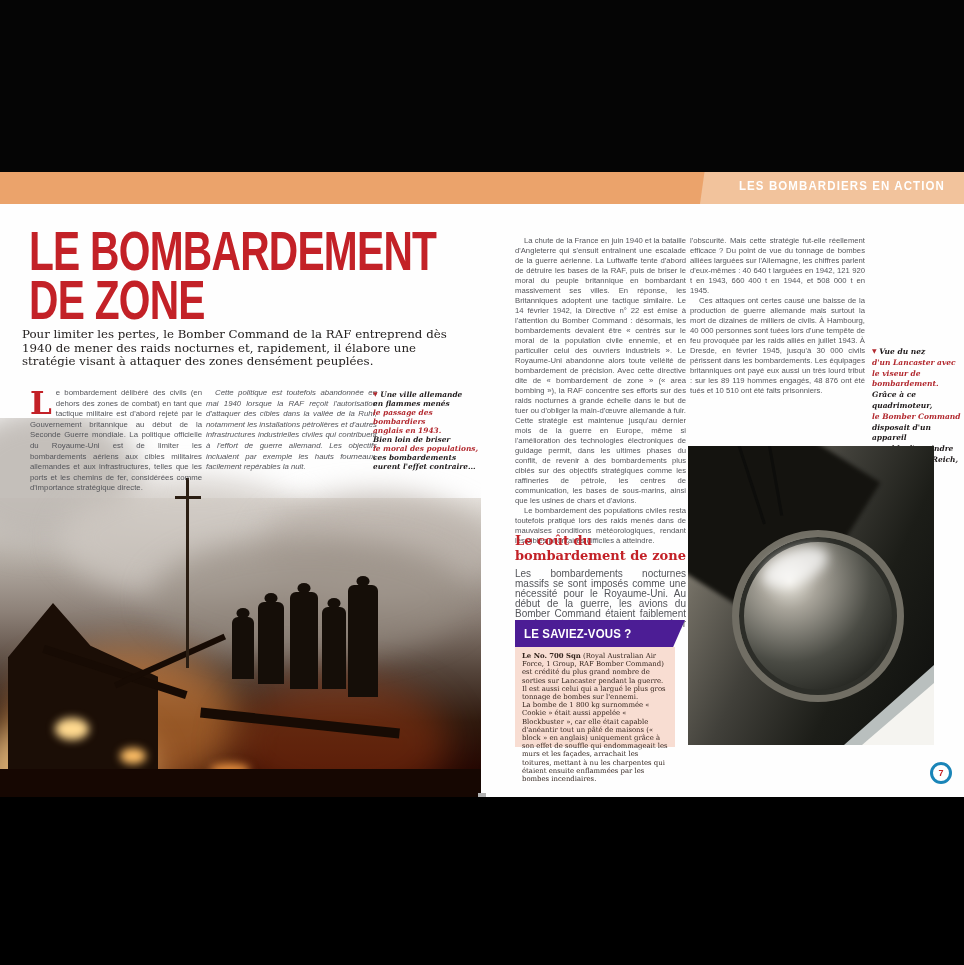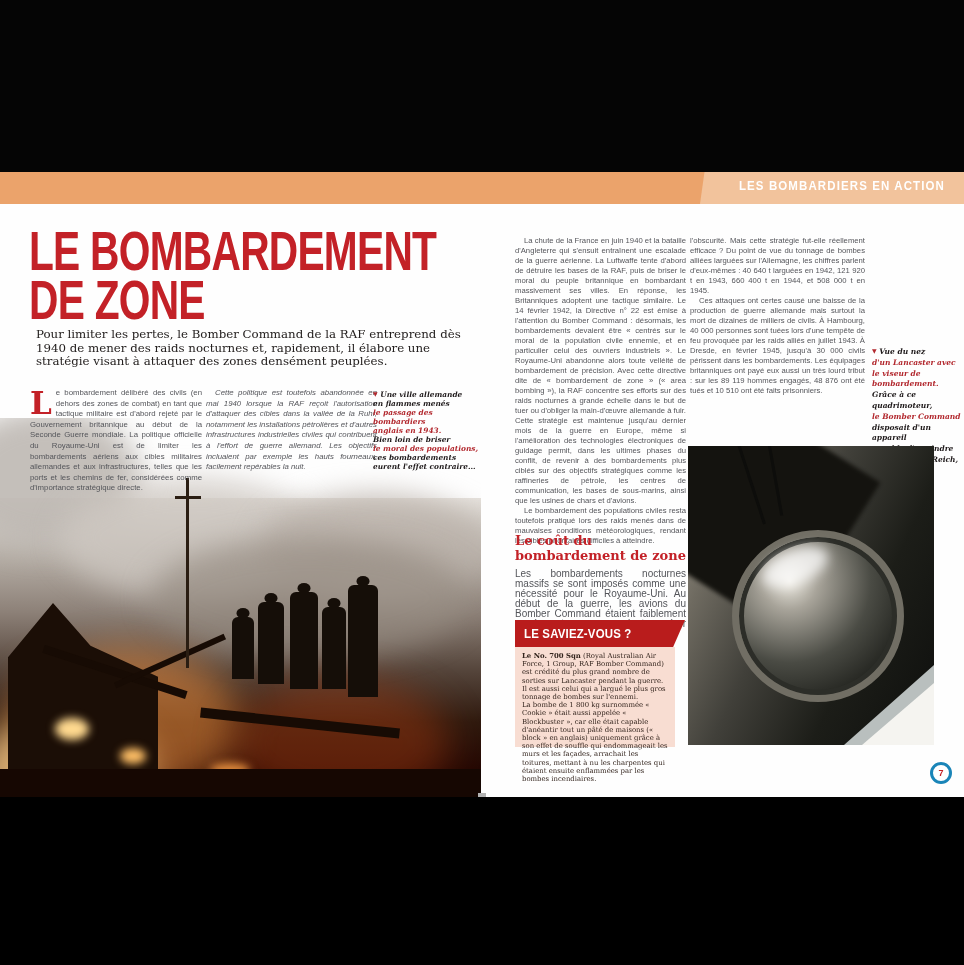--- a/index.html
+++ b/index.html
@@ -27,21 +27,21 @@
 
   
   .title {
     position:absolute; left:29px; color:#c32127; font-weight:bold;
     font-size:55px; line-height:47px; letter-spacing:-1px; white-space:nowrap;
     transform:scaleX(0.74); transform-origin:left top;
   }
   .title.l1 { top:228px; }
   .title.l2 { top:277px; }
   .intro {
-    position:absolute; left:36px; top:328px; width:432px;
+    position:absolute; left:22px; top:328px; width:432px;
     font-family:"DejaVu Serif", serif; font-size:11.8px; line-height:13.6px; color:#24201f;
   }
   .colL { position:absolute; top:388px; width:172px; font-size:7.8px; line-height:10.6px; color:#54555a; text-align:justify; }
   .colL.c1 { left:30px; }
   .colL.c2 { left:206px; width:171px; }
   .colL.c2 p { text-indent:9px;font-style:italic; }
   .dropcap {
     float:left; font-family:"DejaVu Serif", serif; font-weight:bold; color:#c32127;
     font-size:31px; line-height:26px; padding-right:4px; padding-top:2px;
   }
@@ -101,21 +101,21 @@
   .subhead {
     position:absolute; left:515px; top:534px; width:180px;
     font-family:"DejaVu Serif", serif; font-weight:bold; color:#c32127;
     font-size:13px; line-height:14.5px;
   }
   .colR.c1b { top:569px; left:515px; width:171px; position:absolute; }
 
   
   .saviez-banner {
     position:absolute; left:515px; top:620px; width:170px; height:27px;
-    background:#b91c1c; clip-path:polygon(0 0, 100% 0, 93% 100%, 0 100%);text-decoration:underline;
+    background:#4c1d95; clip-path:polygon(0 0, 100% 0, 93% 100%, 0 100%);text-decoration:underline;
   }
   .saviez-banner span {
     position:absolute; left:9px; top:6px; color:#fff; font-weight:bold; font-size:13px;
     letter-spacing:0.2px; transform:scaleX(0.88); transform-origin:left center; white-space:nowrap;
   }
   .saviez-body {
     position:absolute; left:515px; top:647px; width:160px; height:100px;
     background:#f8ddd2; padding:5px 7px 0 7px;
     font-family:"DejaVu Serif", serif; font-size:6.9px; line-height:8.2px; color:#33241d;
   }

